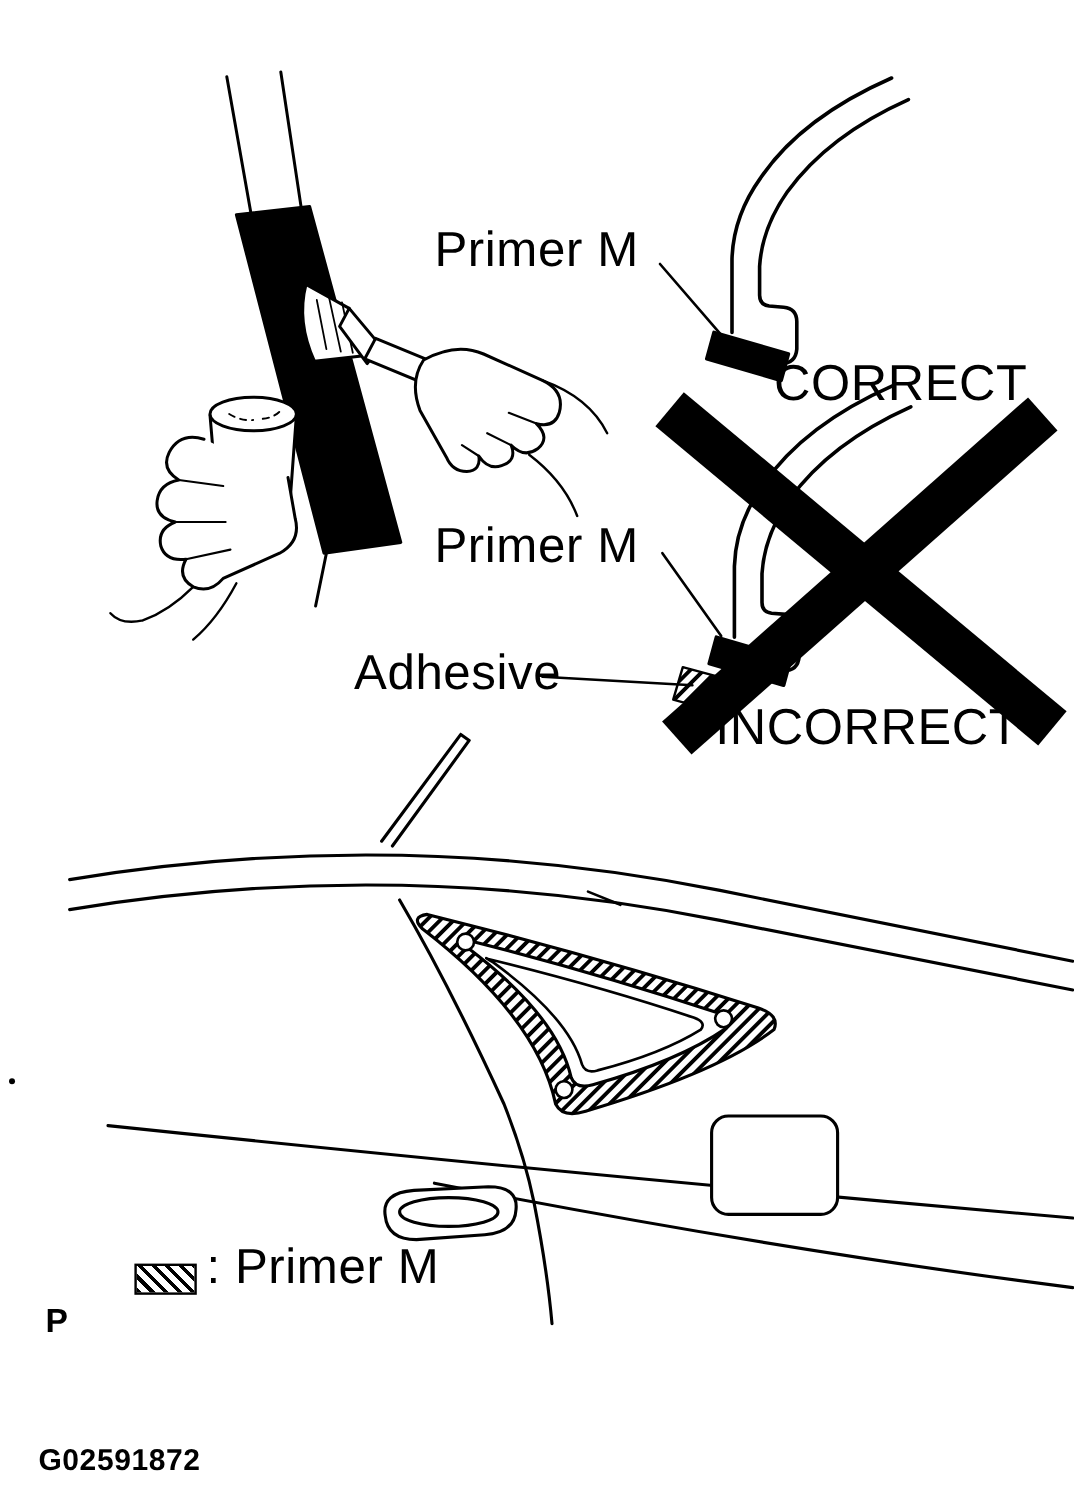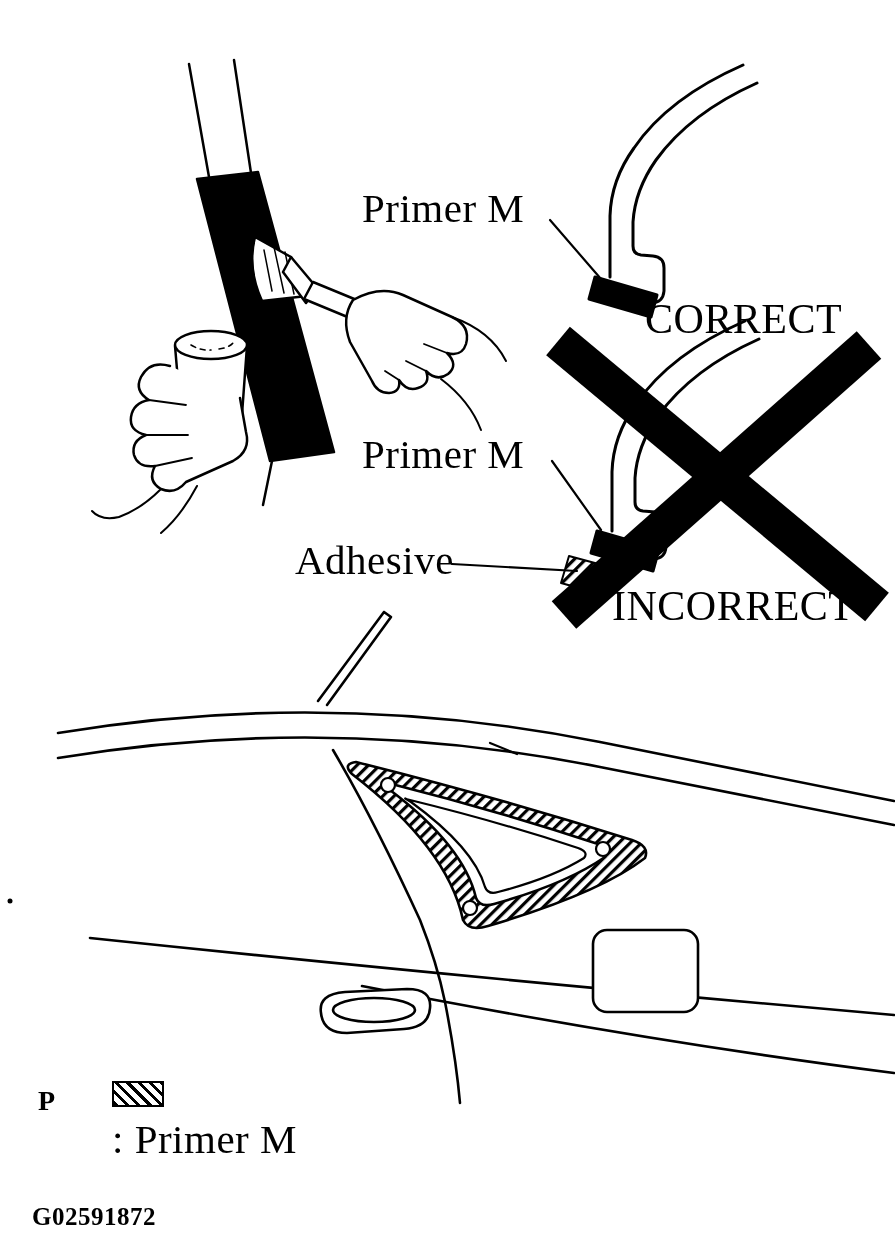--- a/index.html
+++ b/index.html
@@ -3,41 +3,40 @@
 <meta charset="utf-8">
 <style>
   * { box-sizing: border-box; }
   html, body { margin: 0; padding: 0; background: #ffffff; }
   .figure {
     position: relative;
     width: 895px;
     height: 1239px;
     background: #ffffff;
     color: #000;
-    font-family: Liberation Serif, serif;
+    font-family: Liberation Sans, sans-serif;
     overflow: hidden;
   }
   .figure svg { position: absolute; left: 0; top: 0; }
   .label {
     position: absolute;
     white-space: nowrap;
     color: #000;
     letter-spacing: 0.5px;
     line-height: 1.05;
   }
   .label-lg   { font-size: 41px; font-weight: 500; }
   .label-caps { font-size: 42px; font-weight: 500; }
   .legend {
     position: absolute;
     left: 112px;
-    top: 1081px;
+    top: 1032px;
     display: flex;
-    align-items: flex-start;
+    align-items: flex-end;
     gap: 8px;
-    flex-direction: column;
   }
   .swatch {
     width: 52px;
     height: 26px;
     border: 2.5px solid #000;
     background: repeating-linear-gradient(45deg, #000 0 3px, #fff 3px 8px);
   }
   .legend-text { font-size: 41px; font-weight: 500; letter-spacing: 0.5px; }
   .footer-p {
     position: absolute;
@@ -129,21 +128,21 @@
       <path d="M 321,1013 Q 318,994 345,992 L 407,989 Q 432,989 430,1008 Q 429,1027 404,1029 L 347,1033 Q 323,1033 321,1013 Z" fill="#fff"></path>
       <ellipse cx="374" cy="1010" rx="41" ry="12"></ellipse>
       <circle cx="10" cy="901" r="2.5" fill="#000" stroke="none"></circle>
     </g>
   </svg>
 
   <div class="label label-lg" style="left:362px; top:187px;">Primer M</div>
   <div class="label label-caps" style="left:645px; top:297px;">CORRECT</div>
   <div class="label label-lg" style="left:362px; top:433px;">Primer M</div>
   <div class="label label-lg" style="left:262px; top:539px;margin-left:33px;">Adhesive</div>
-  <div class="label label-caps" style="left:612px; top:584px;">INCORRECT</div>
+  <div class="label label-caps" style="left:596px; top:584px;">INCORRECT</div>
 
   <div class="legend">
     <span class="swatch"></span>
     <span class="legend-text">: Primer M</span>
   </div>
 
   <div class="footer-p">P</div>
   <div class="figure-id">G02591872</div>
 
 </div>

